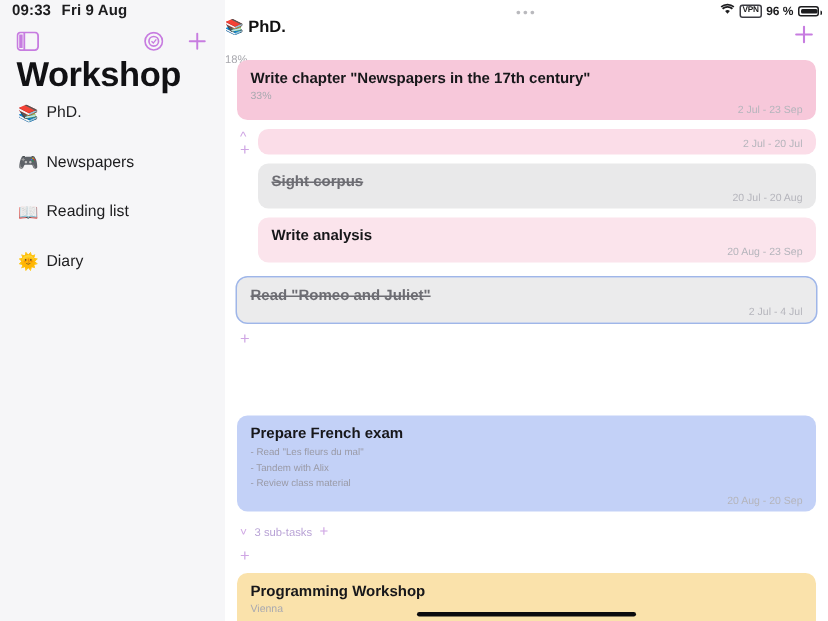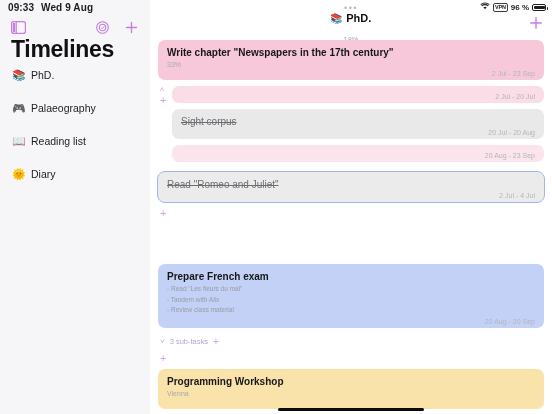--- a/index.html
+++ b/index.html
@@ -59,21 +59,21 @@
   }
   .batt { width: 14px; height: 7px; border: 1px solid #1c1c1e; border-radius: 2px; position: relative; }
   .batt::after { content:""; position:absolute; right:-3px; top:2px; width:1.5px; height:3px; background:#1c1c1e; border-radius:0 1px 1px 0;}
   .batt i { position: absolute; left: 1px; top: 1px; bottom: 1px; width: 11px; background: #1c1c1e; border-radius: 1px; display:block;}
   .drag-handle {
     position: absolute; top: 4px; left: 50%; transform: translateX(-50%);
     color: #b9b9bd; font-size: 9px; letter-spacing: 1.5px; line-height: 9px;
   }
   .main-title {
     position: absolute; top: 12px; left: 0; right: 0;
-    text-align: center; pointer-events: none;
+    text-align: left; pointer-events: none;
   }
   .main-title .t { font-size: 11px; font-weight: 700; color: #111; }
   .main-title .t .em { font-family: "DejaVu Sans", sans-serif; font-size: 10px; }
   .main-title .p { font-size: 7.5px; color: #a8a8ae; margin-top: 11px; }
   .main-add {
     position: absolute; top: 14px; right: 8px;
     color: #c77ce0;
   }
 
   .scroll { position: absolute; top: 40px; left: 0; right: 0; bottom: 0; padding: 0 8px 0 8px; }
@@ -83,21 +83,21 @@
     padding: 6px 9px 11px 9px;
     margin-bottom: 6px;
   }
   .card .title { font-size: 10px; font-weight: 700; color: #17171a; line-height: 13px; }
   .card .sub   { font-size: 7px; color: #a9a9b0; margin-top: 1px; line-height: 9px; }
   .card .notes { font-size: 6.5px; color: #9a9aa6; line-height: 8.5px; margin-top: 2px; }
   .card .dates {
     position: absolute; right: 9px; bottom: 3px;
     font-size: 7px; color: #b5b5bc;
   }
-  .strike .title { text-decoration: line-through; color: #6d6d73; font-weight: 400; }
+  .strike .title { text-decoration: line-through; color: #6d6d73; font-weight: 700; }
   .selected { outline: 1px solid #9fb6e8; outline-offset: 0; }
 
   .child-row { display: flex; align-items: stretch; }
   .child-gutter {
     width: 14px; flex: 0 0 14px; position: relative;
   }
   .child-gutter .chev, .child-gutter .plus {
     position: absolute; left: 2px; color: #cfa6e4;
     font-size: 9px; line-height: 9px;
   }
@@ -123,21 +123,21 @@
 </style>
 </head>
 <body>
 
 <div id="app">
 
   <div class="sidebar">
 
     <div class="statusbar-left">
       <span>09:33</span>
-      <span>Wed 9 Aug</span>
+      <span>Fri 9 Aug</span>
     </div>
 
     <div class="sb-toolbar">
       <span class="icon-btn left">
         <svg width="15" height="13" viewBox="0 0 15 13" fill="none" stroke="#c77ce0" stroke-width="1.2">
           <rect x="0.6" y="0.6" width="13.8" height="11.8" rx="2.2"></rect>
           <line x1="5.2" y1="0.6" x2="5.2" y2="12.4"></line>
           <rect x="1.8" y="2" width="2.3" height="9" fill="#c77ce0" stroke="none"></rect>
         </svg>
       </span>
@@ -151,31 +151,31 @@
         </span>
         <span class="icon-btn">
           <svg width="13" height="13" viewBox="0 0 13 13" stroke="#c77ce0" stroke-width="1.3" stroke-linecap="round">
             <line x1="6.5" y1="1.5" x2="6.5" y2="11.5"></line>
             <line x1="1.5" y1="6.5" x2="11.5" y2="6.5"></line>
           </svg>
         </span>
       </span>
     </div>
 
-    <h1>Timelines</h1>
+    <h1>Workshop</h1>
 
     <div class="sb-list">
       <div class="sb-item">
         <span class="sb-emoji">📚</span>
         <span>PhD.</span>
       </div>
       <div class="sb-spacer"></div>
       <div class="sb-item">
         <span class="sb-emoji">🎮</span>
-        <span>Palaeography</span>
+        <span>Newspapers</span>
       </div>
       <div class="sb-spacer"></div>
       <div class="sb-item">
         <span class="sb-emoji">📖</span>
         <span>Reading list</span>
       </div>
       <div class="sb-spacer"></div>
       <div class="sb-item">
         <span class="sb-emoji">🌞</span>
         <span>Diary</span>
@@ -239,20 +239,21 @@
         <div class="child-gutter"></div>
         <div class="card strike" style="background:#e9e9ea;">
           <div class="title">Sight corpus</div>
           <div class="dates">20 Jul - 20 Aug</div>
         </div>
       </div>
 
       <div class="child-row">
         <div class="child-gutter"></div>
         <div class="card" style="background:#fbe4ec;">
+          <div class="title">Write analysis</div>
           <div class="dates">20 Aug - 23 Sep</div>
         </div>
       </div>
 
       <div class="card strike selected" style="background:#ebebec; margin-top:4px;">
         <div class="title">Read "Romeo and Juliet"</div>
         <div class="dates">2 Jul - 4 Jul</div>
       </div>
 
       <div class="addrow">

